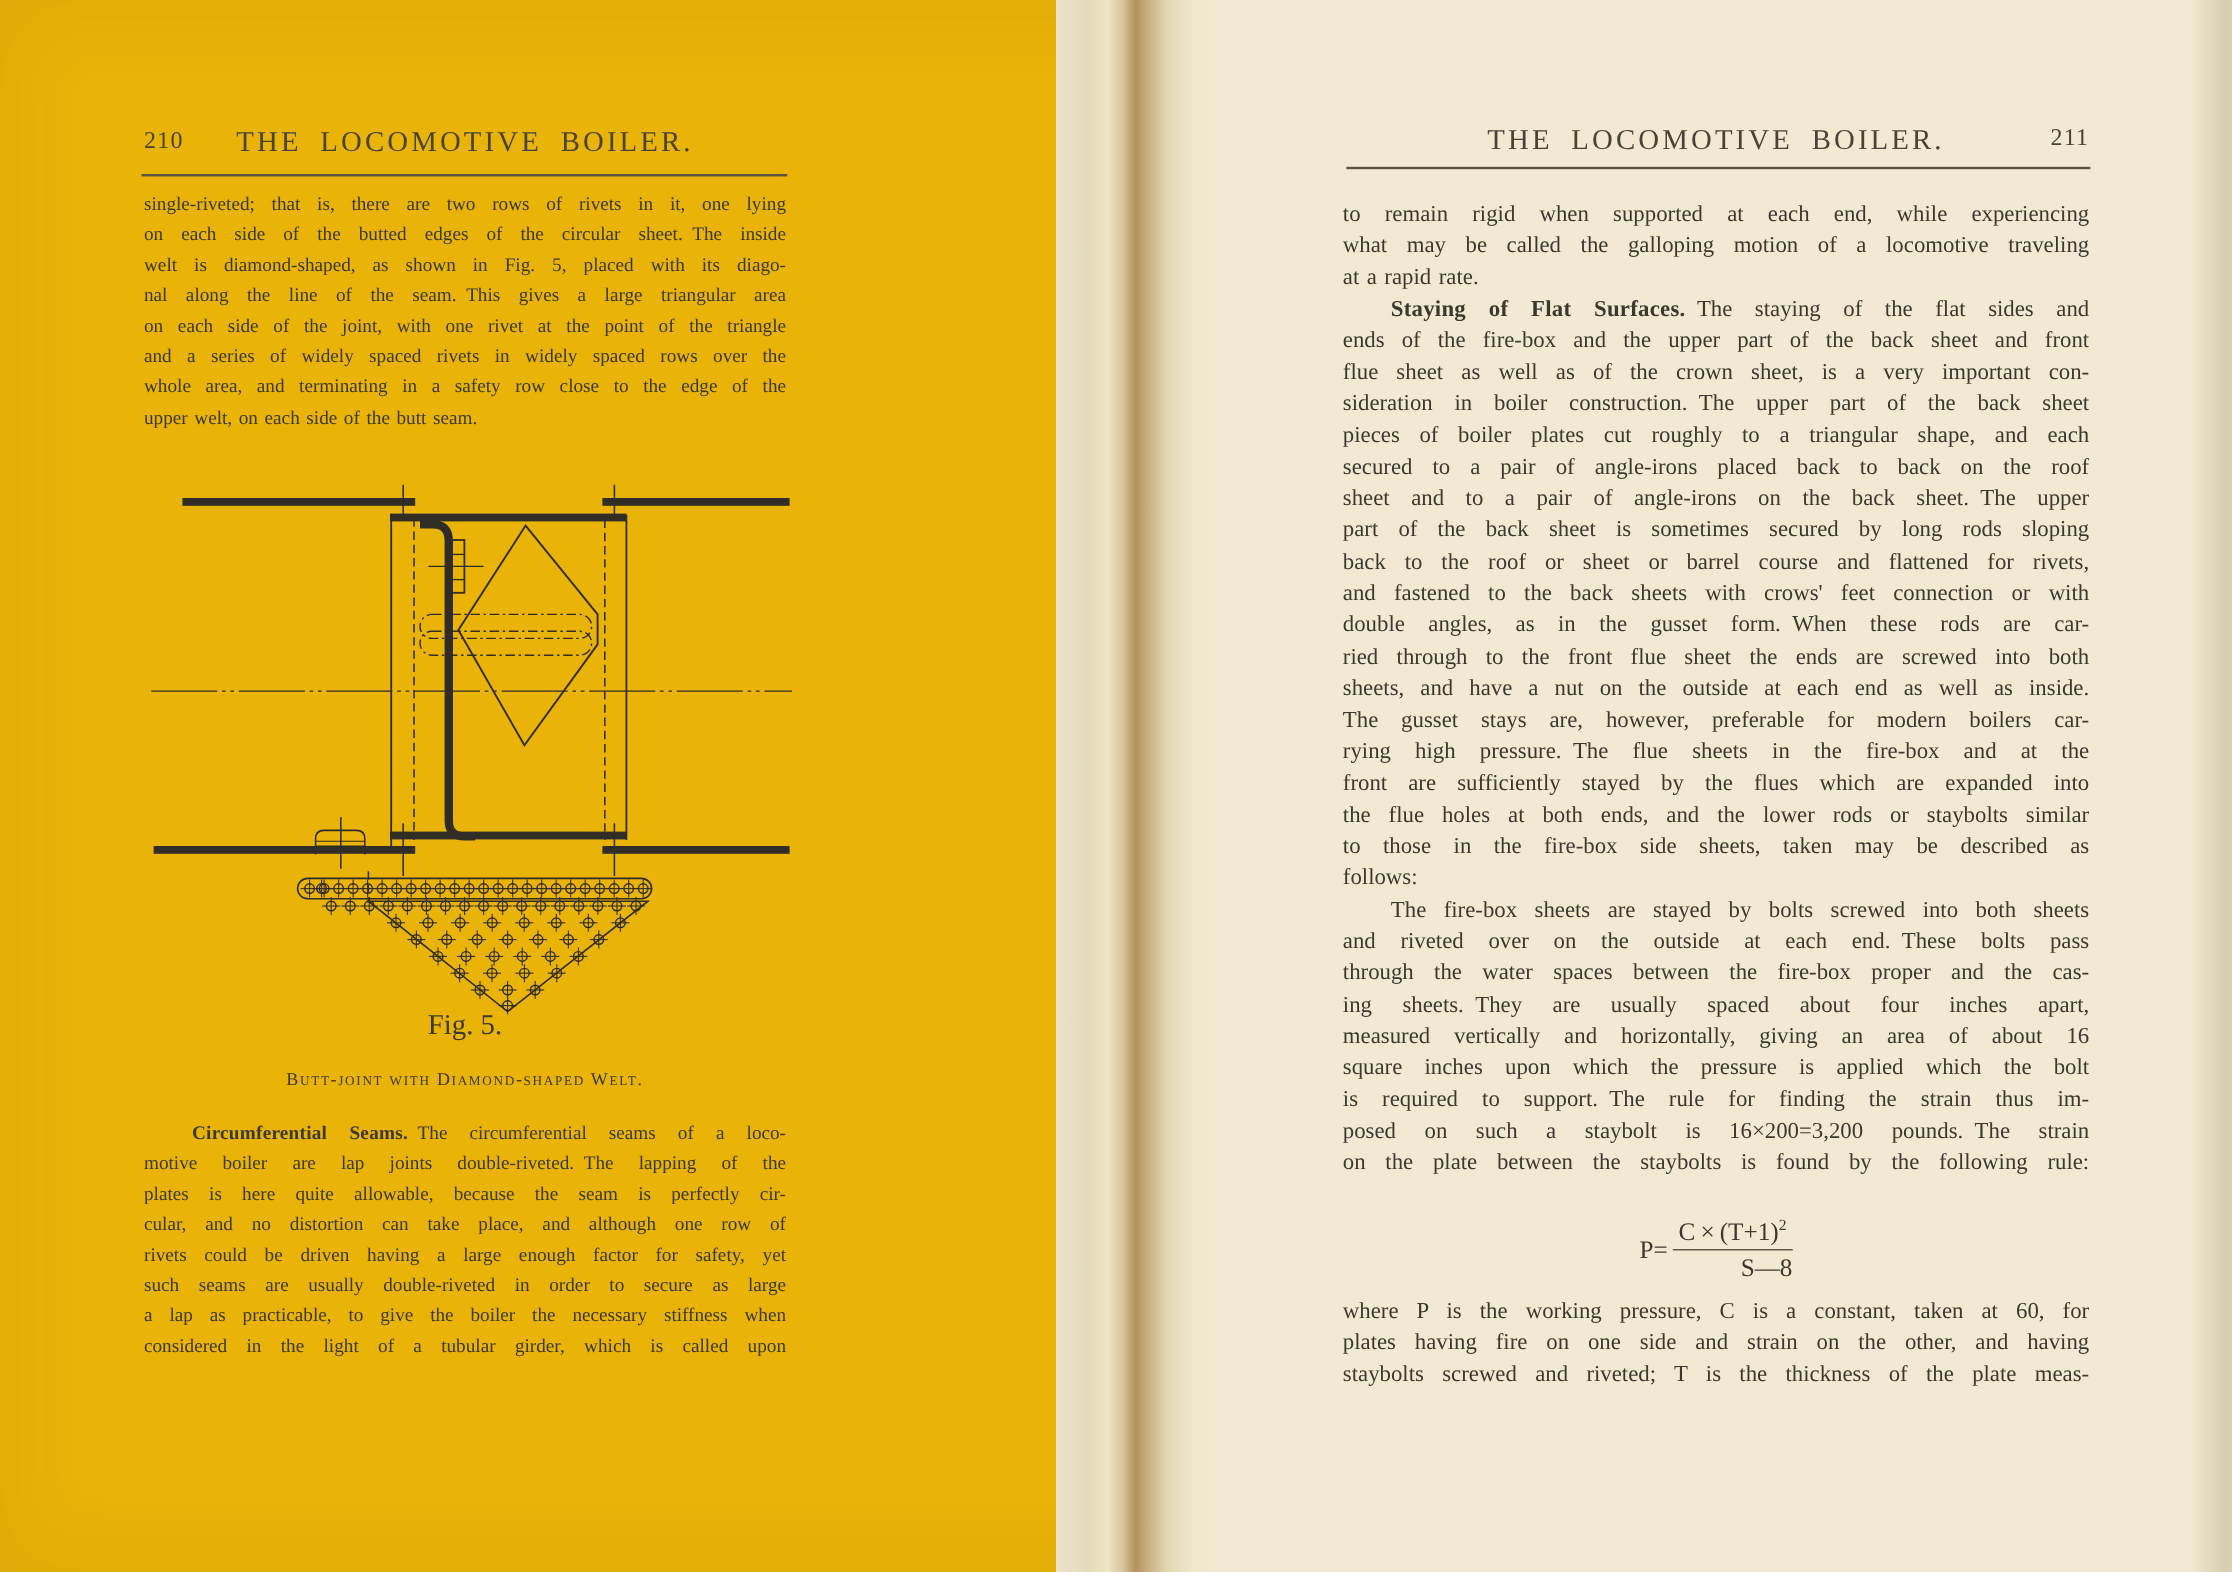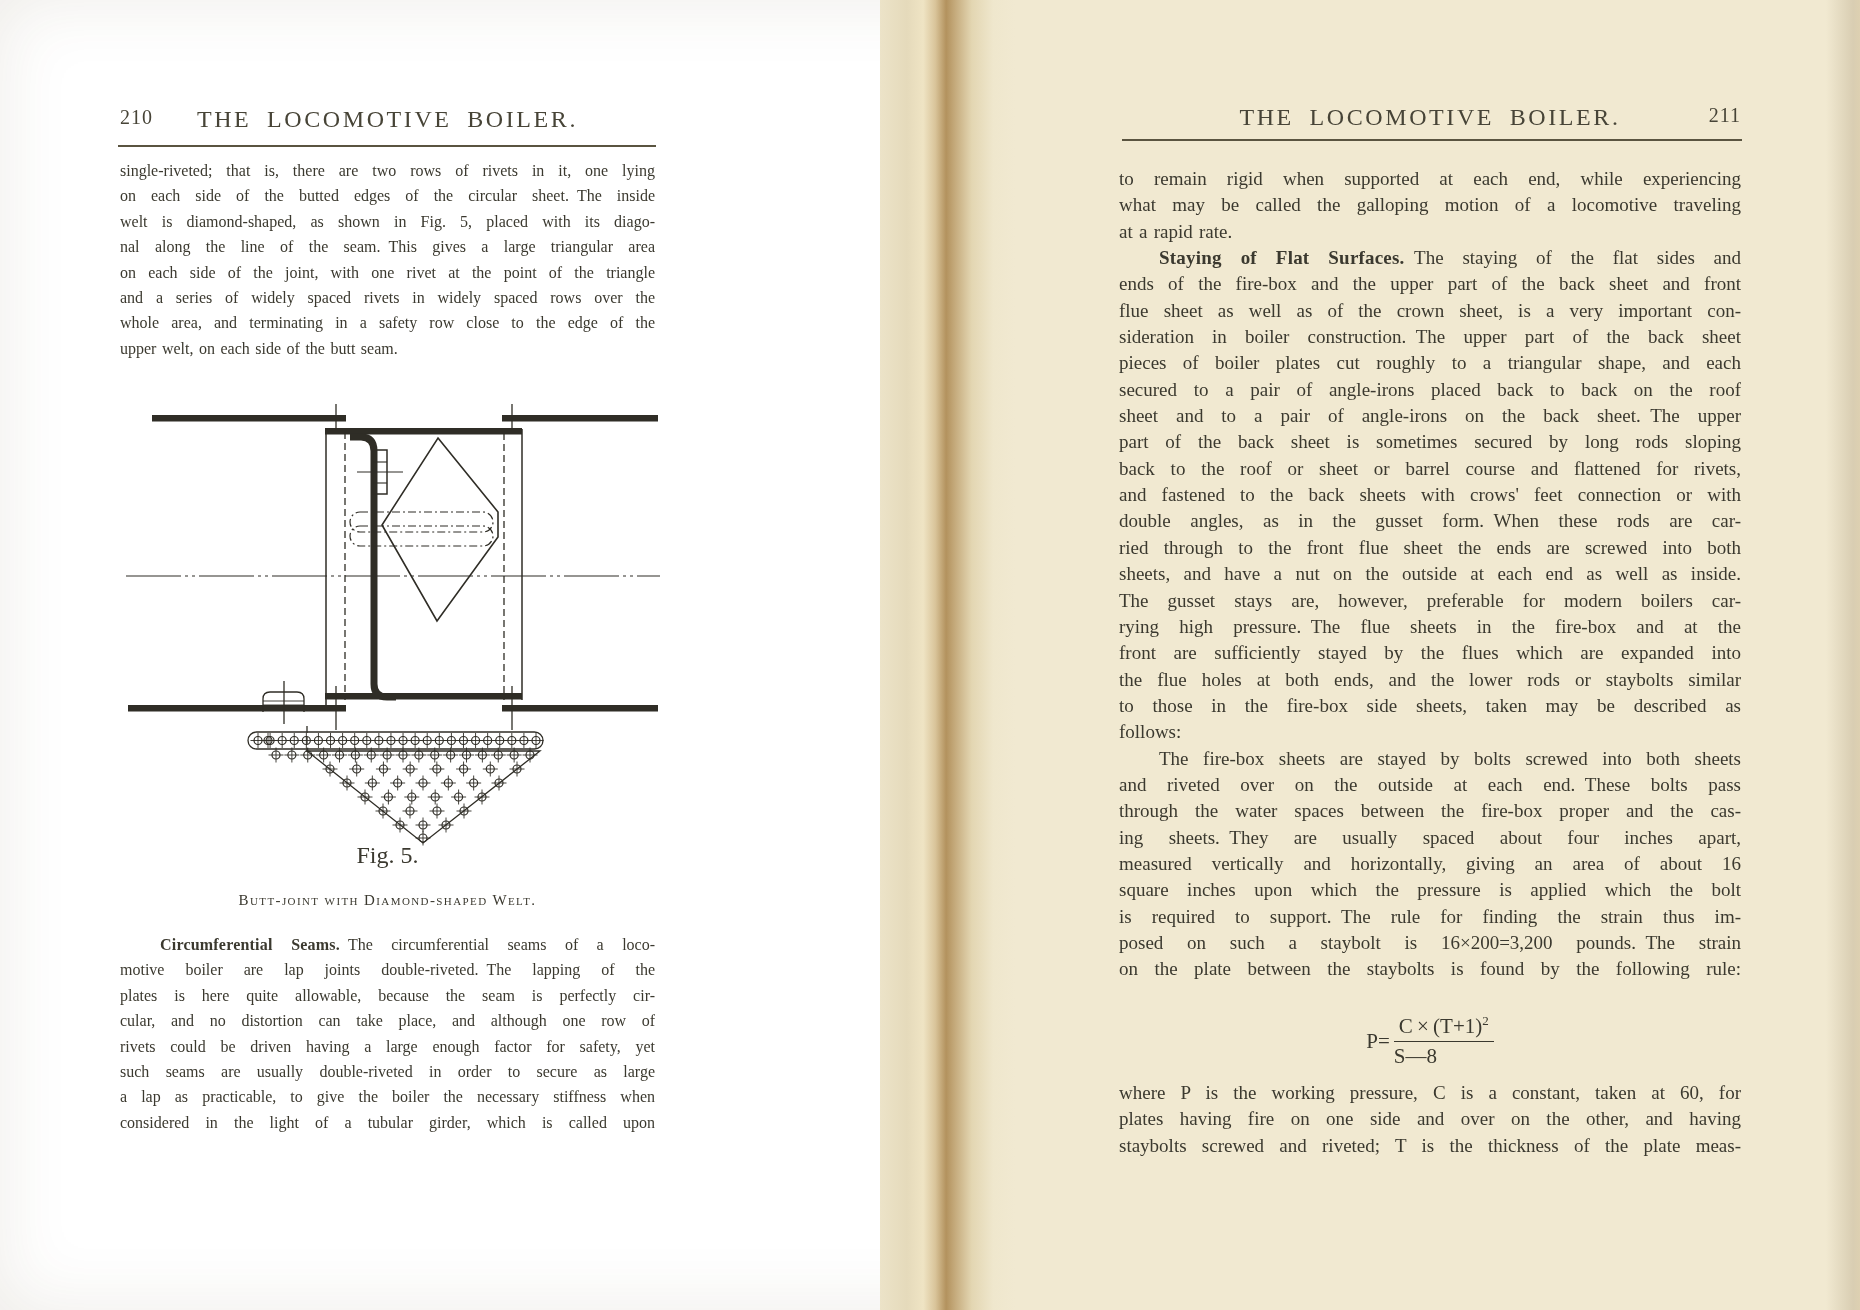--- a/index.html
+++ b/index.html
@@ -1,17 +1,17 @@
 <!DOCTYPE html>
 <html><head>
 <meta charset="utf-8">
 <style>
   html,body{margin:0;padding:0;background:#8a7a5a;}
   .stage{position:relative;width:1860px;height:1310px;overflow:hidden;
-         background:#ffffff;box-shadow:inset 0 0 70px rgba(90,70,30,.10);
+         background:#eab308;box-shadow:inset 0 0 70px rgba(90,70,30,.10);
          font-family:"Liberation Serif","DejaVu Serif",serif;}
   .right-page-bg{position:absolute;left:950px;top:0;width:910px;height:1310px;background:#f1e9d1;}
   .gutter{position:absolute;left:880px;top:0;width:135px;height:1310px;
     background:linear-gradient(90deg,#ece3c8 0%,#e5dabb 20%,#efe4c4 32%,#d9c49a 41%,
                #b3925e 49%,#c6ac7e 56%,#e3d6b2 68%,#efe7cd 84%,#f1e9d1 100%);}
   .right-edge{position:absolute;right:0;top:0;width:34px;height:1310px;
     background:linear-gradient(90deg,rgba(120,95,55,0) 0%,rgba(120,95,55,.20) 80%,rgba(170,145,95,.28) 100%);}
 
   .runhead{position:absolute;height:28px;color:#474437;}
   .runhead .title{display:block;text-align:center;font-size:24px;letter-spacing:2.6px;word-spacing:7px;color:#474437;}
@@ -33,21 +33,21 @@
             font-variant:small-caps;font-size:15px;letter-spacing:1.4px;color:#3b392f;}
 
   svg.figure{position:absolute;left:120px;top:398px;}
   .ink-f{fill:#2f2d26;}
   .ink-s{stroke:#2f2d26;fill:none;}
   [data-name="rivet-field"] circle{fill:none;stroke:#2f2d26;stroke-width:1.2;}
   [data-name="rivet-field"] line{stroke:#2f2d26;stroke-width:.9;}
 
   .formula{position:absolute;left:1119px;top:1008px;width:622px;height:66px;
            display:flex;justify-content:center;align-items:center;color:#3b392f;font-size:21px;}
-  .frac{display:inline-flex;flex-direction:column;align-items:flex-start;margin-left:4px;}
+  .frac{display:inline-flex;flex-direction:column;align-items:flex-end;margin-left:4px;}
   .frac .num{padding:0 5px 2px;border-bottom:1.6px solid #3b392f;}
   .frac .den{padding-top:2px;}
   .frac sup{font-size:13px;vertical-align:super;line-height:0;}
 </style>
 </head>
 <body>
 
 <div class="stage" data-name="book-spread-scan">
   <div class="right-page-bg" data-name="right-page"></div>
   <div class="gutter" data-name="book-gutter-shadow"></div>
@@ -402,17 +402,17 @@
     <span data-name="formula-lhs">P=</span>
     <span class="frac" data-name="formula-fraction">
       <span class="num" data-name="formula-numerator"><span>C × (T+1)</span><sup data-name="formula-exponent">2</sup></span>
       <span class="den" data-name="formula-denominator">S—8</span>
     </span>
   </div>
 
   <div class="col rightcol" style="left:1119px;top:1080px;width:622px" data-name="right-closing-text">
       <div class="para" data-name="paragraph">
         <div class="tline" data-name="text-line">where P is the working pressure, C is a constant, taken at 60, for</div>
-        <div class="tline" data-name="text-line">plates having fire on one side and over on the other, and having</div>
+        <div class="tline" data-name="text-line">plates having fire on one side and strain on the other, and having</div>
         <div class="tline" data-name="text-line">staybolts screwed and riveted; T is the thickness of the plate meas-</div>
       </div>
     </div>
 </div>
 
 </body></html>

